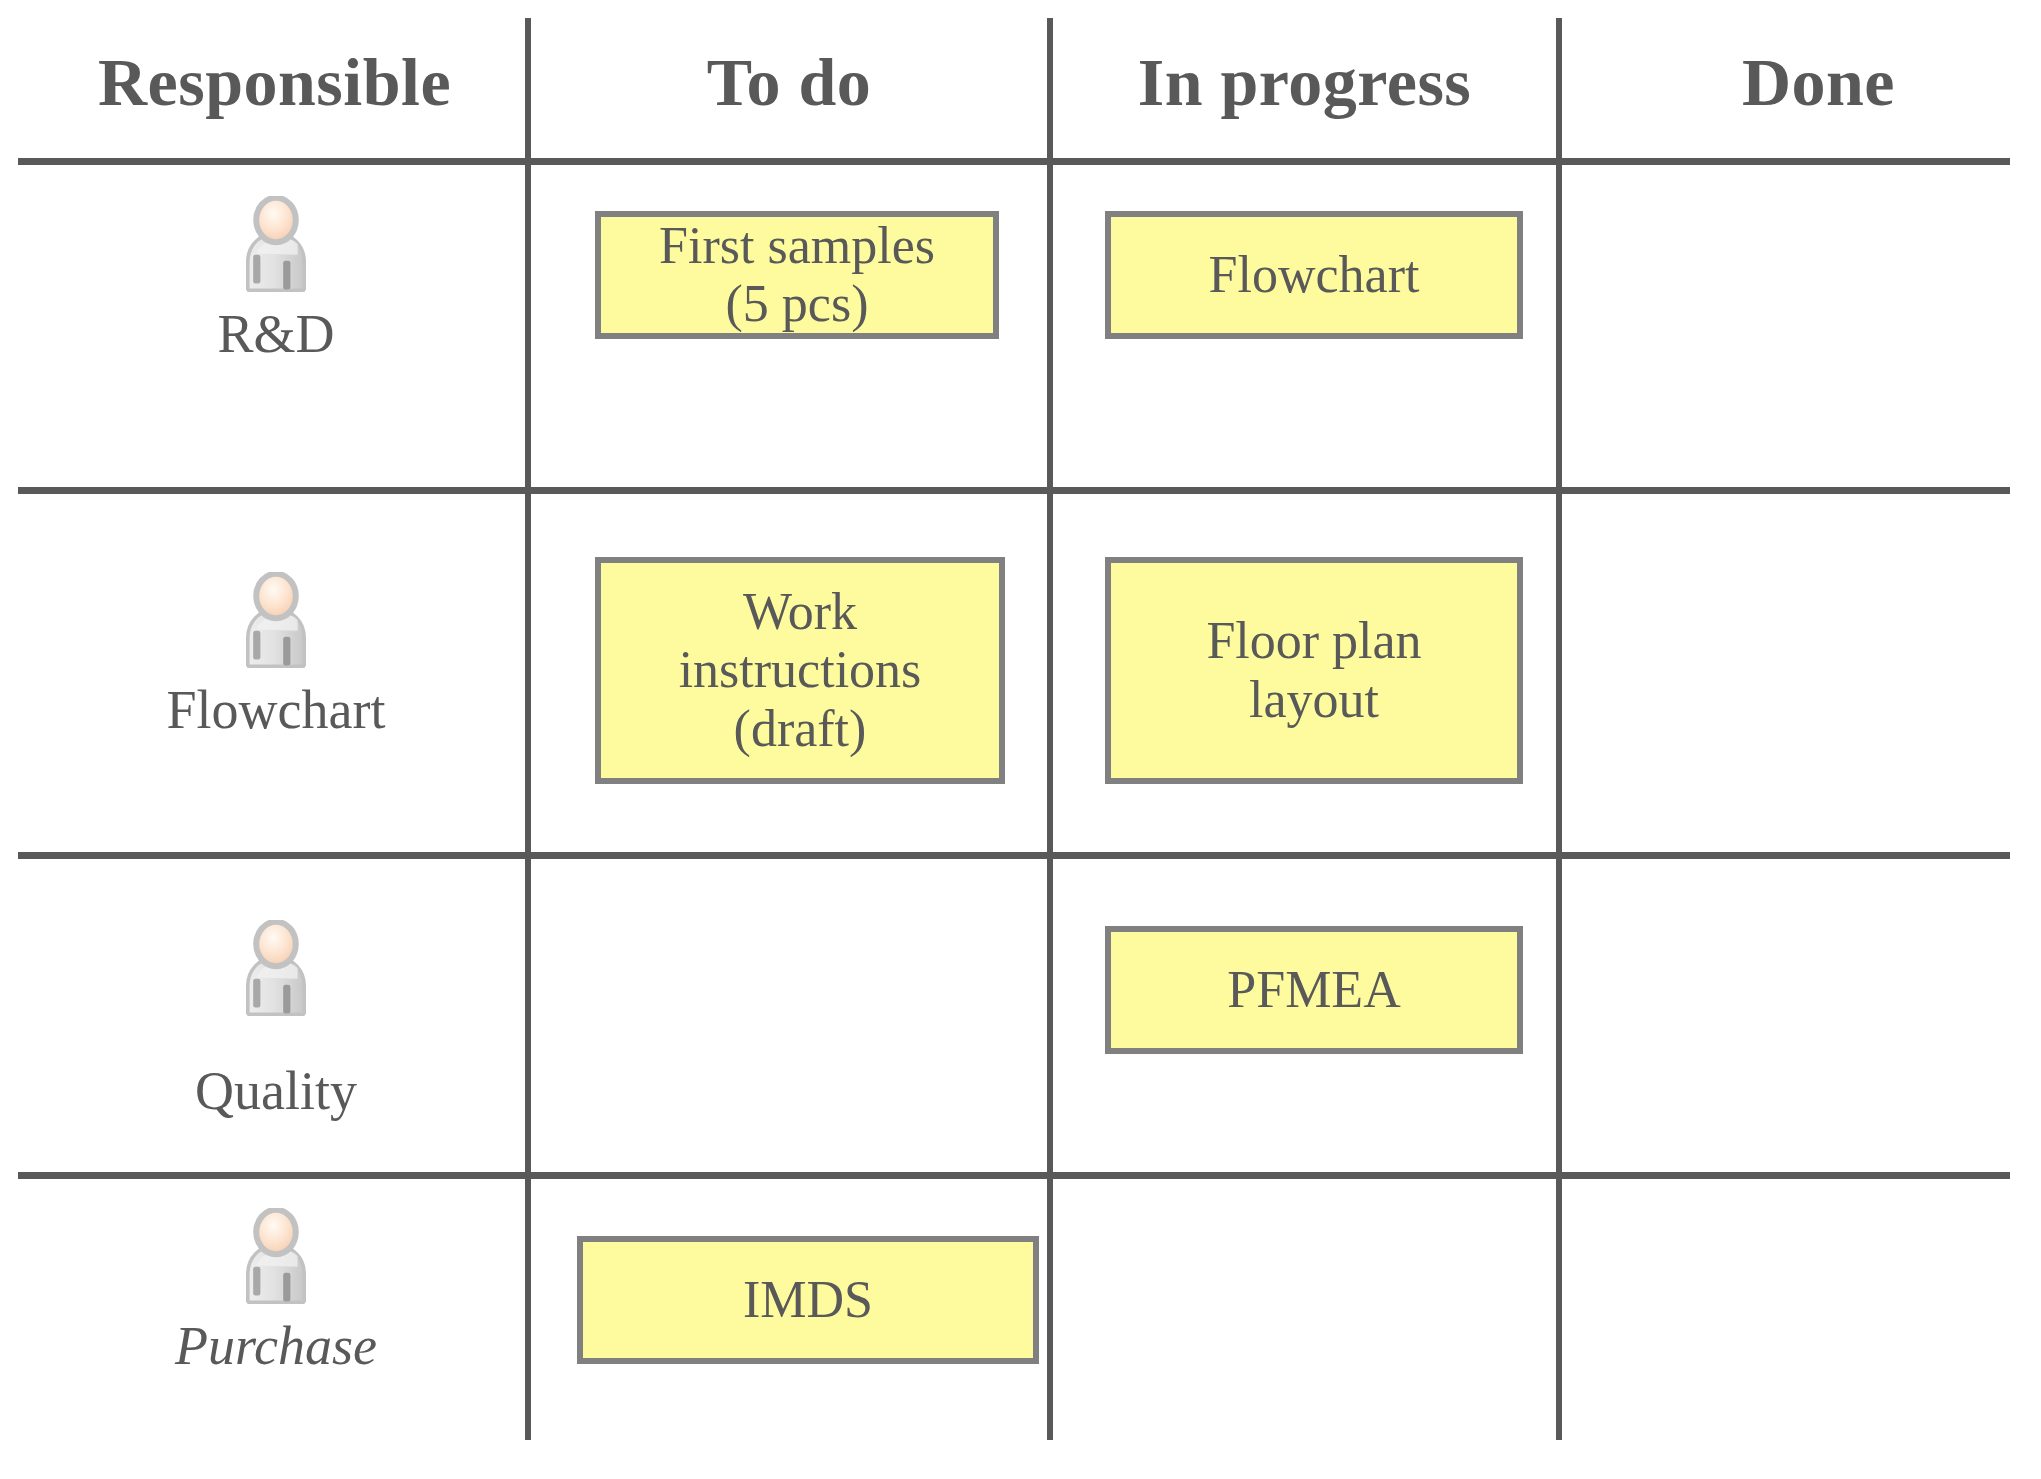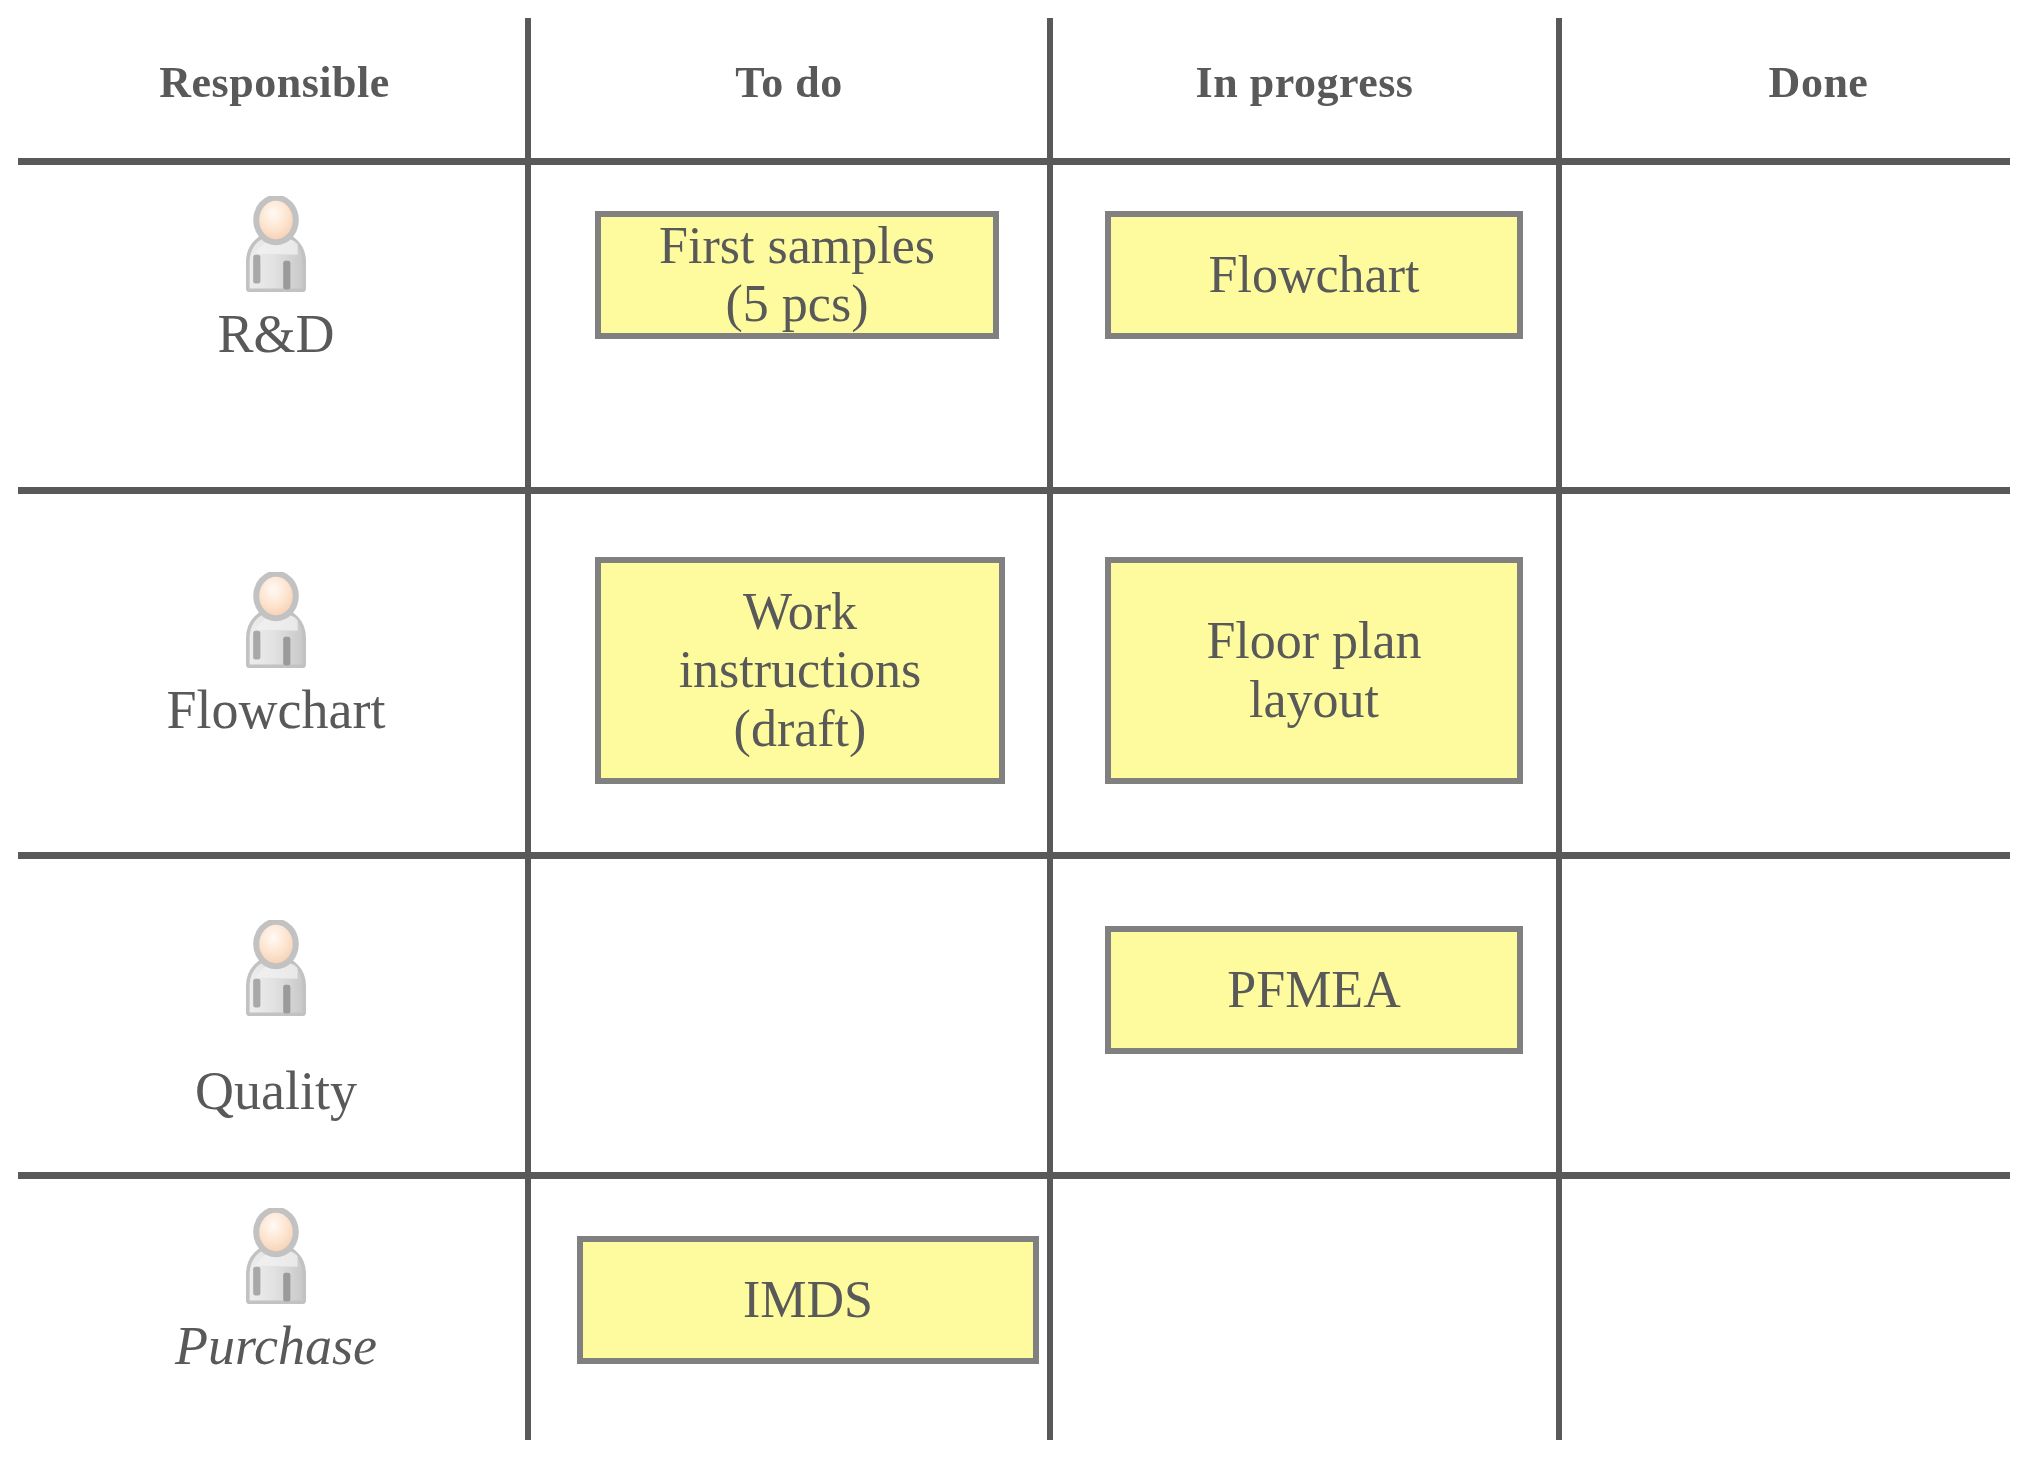--- a/index.html
+++ b/index.html
@@ -39,21 +39,21 @@
 
   
   .hdr {
     position: absolute;
     top: 30px;
     height: 105px;
     display: flex;
     align-items: center;
     justify-content: center;
     font-weight: bold;
-    font-size: 44px;
+    font-size: 68px;
     letter-spacing: 0.5px;
     color: #595959;
     white-space: nowrap;
   }
 
   
   .resp-cell {
     position: absolute;
     left: 24px;
     width: 504px;

